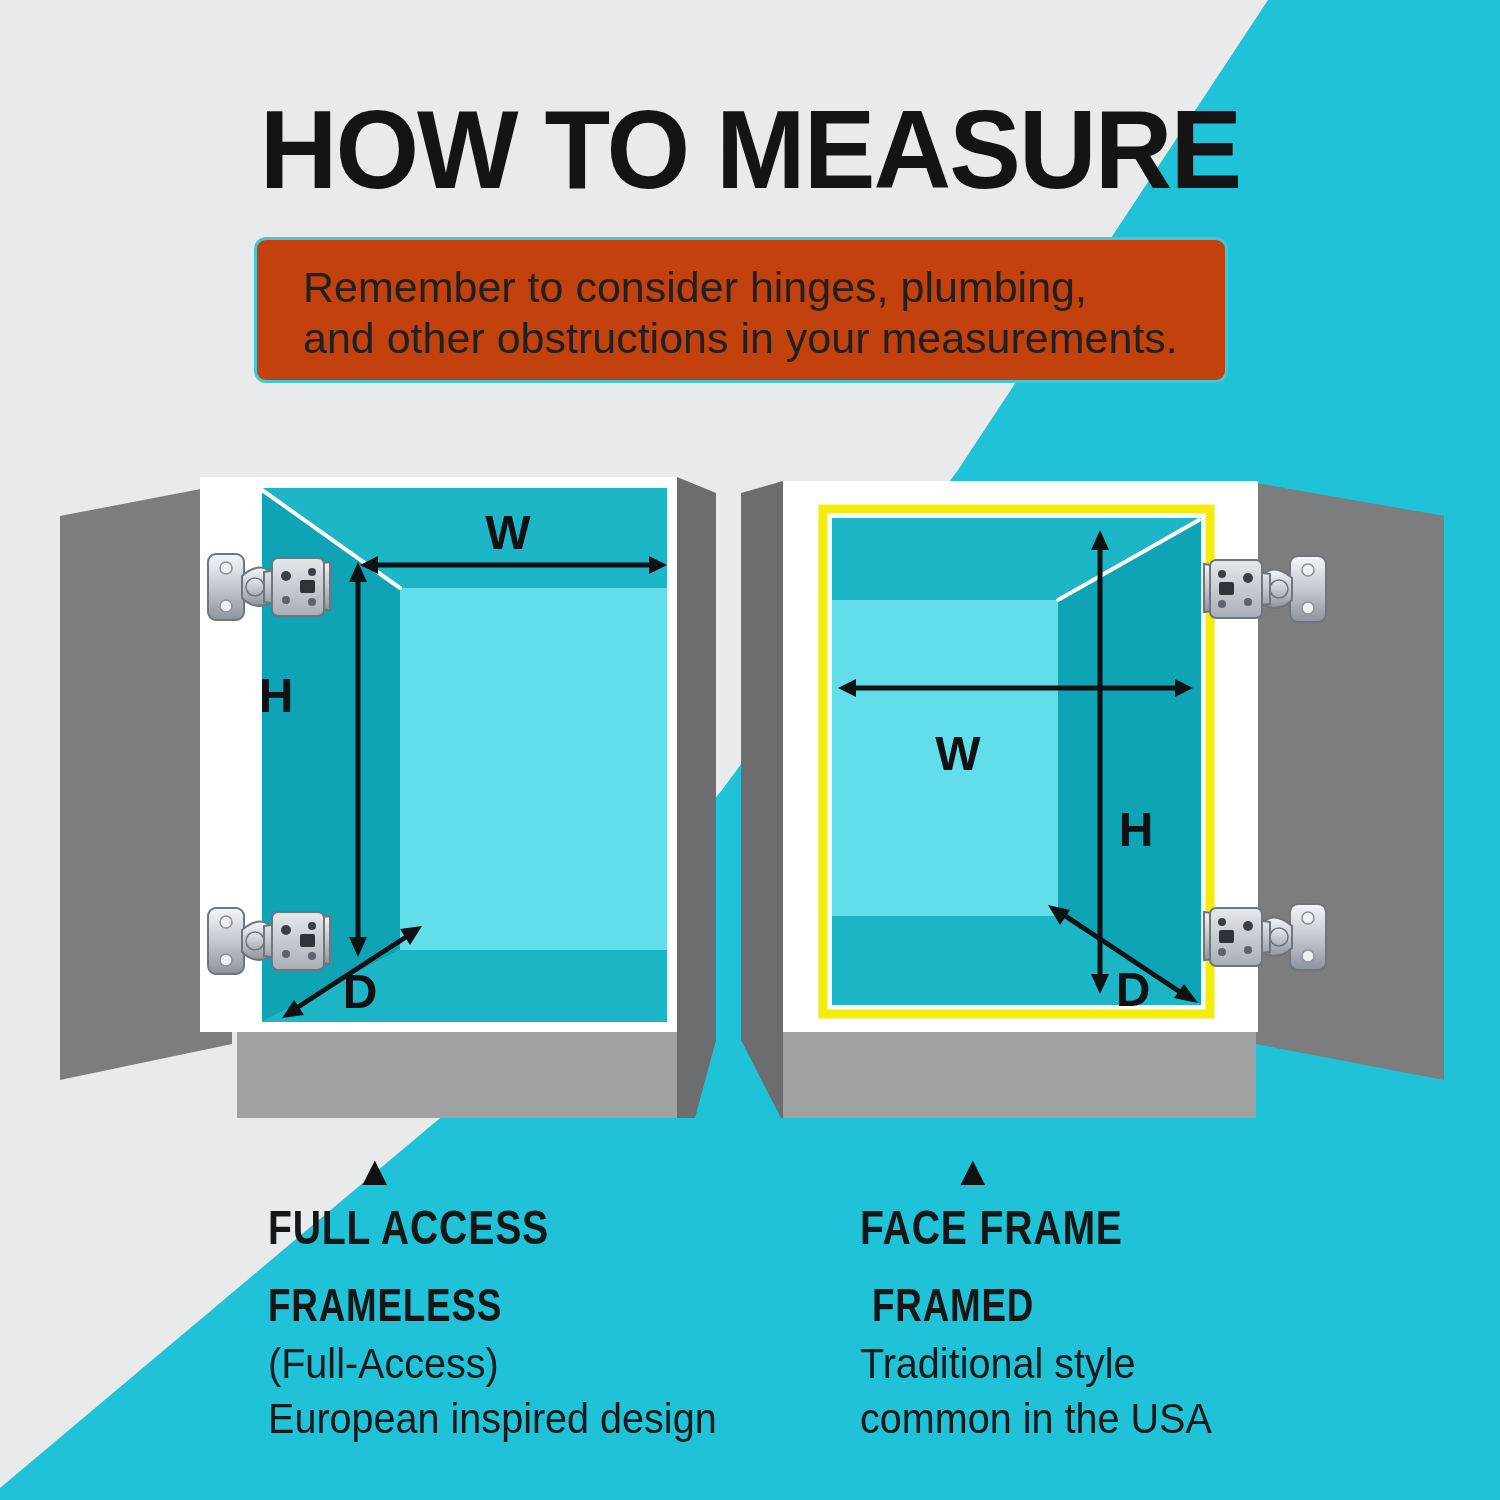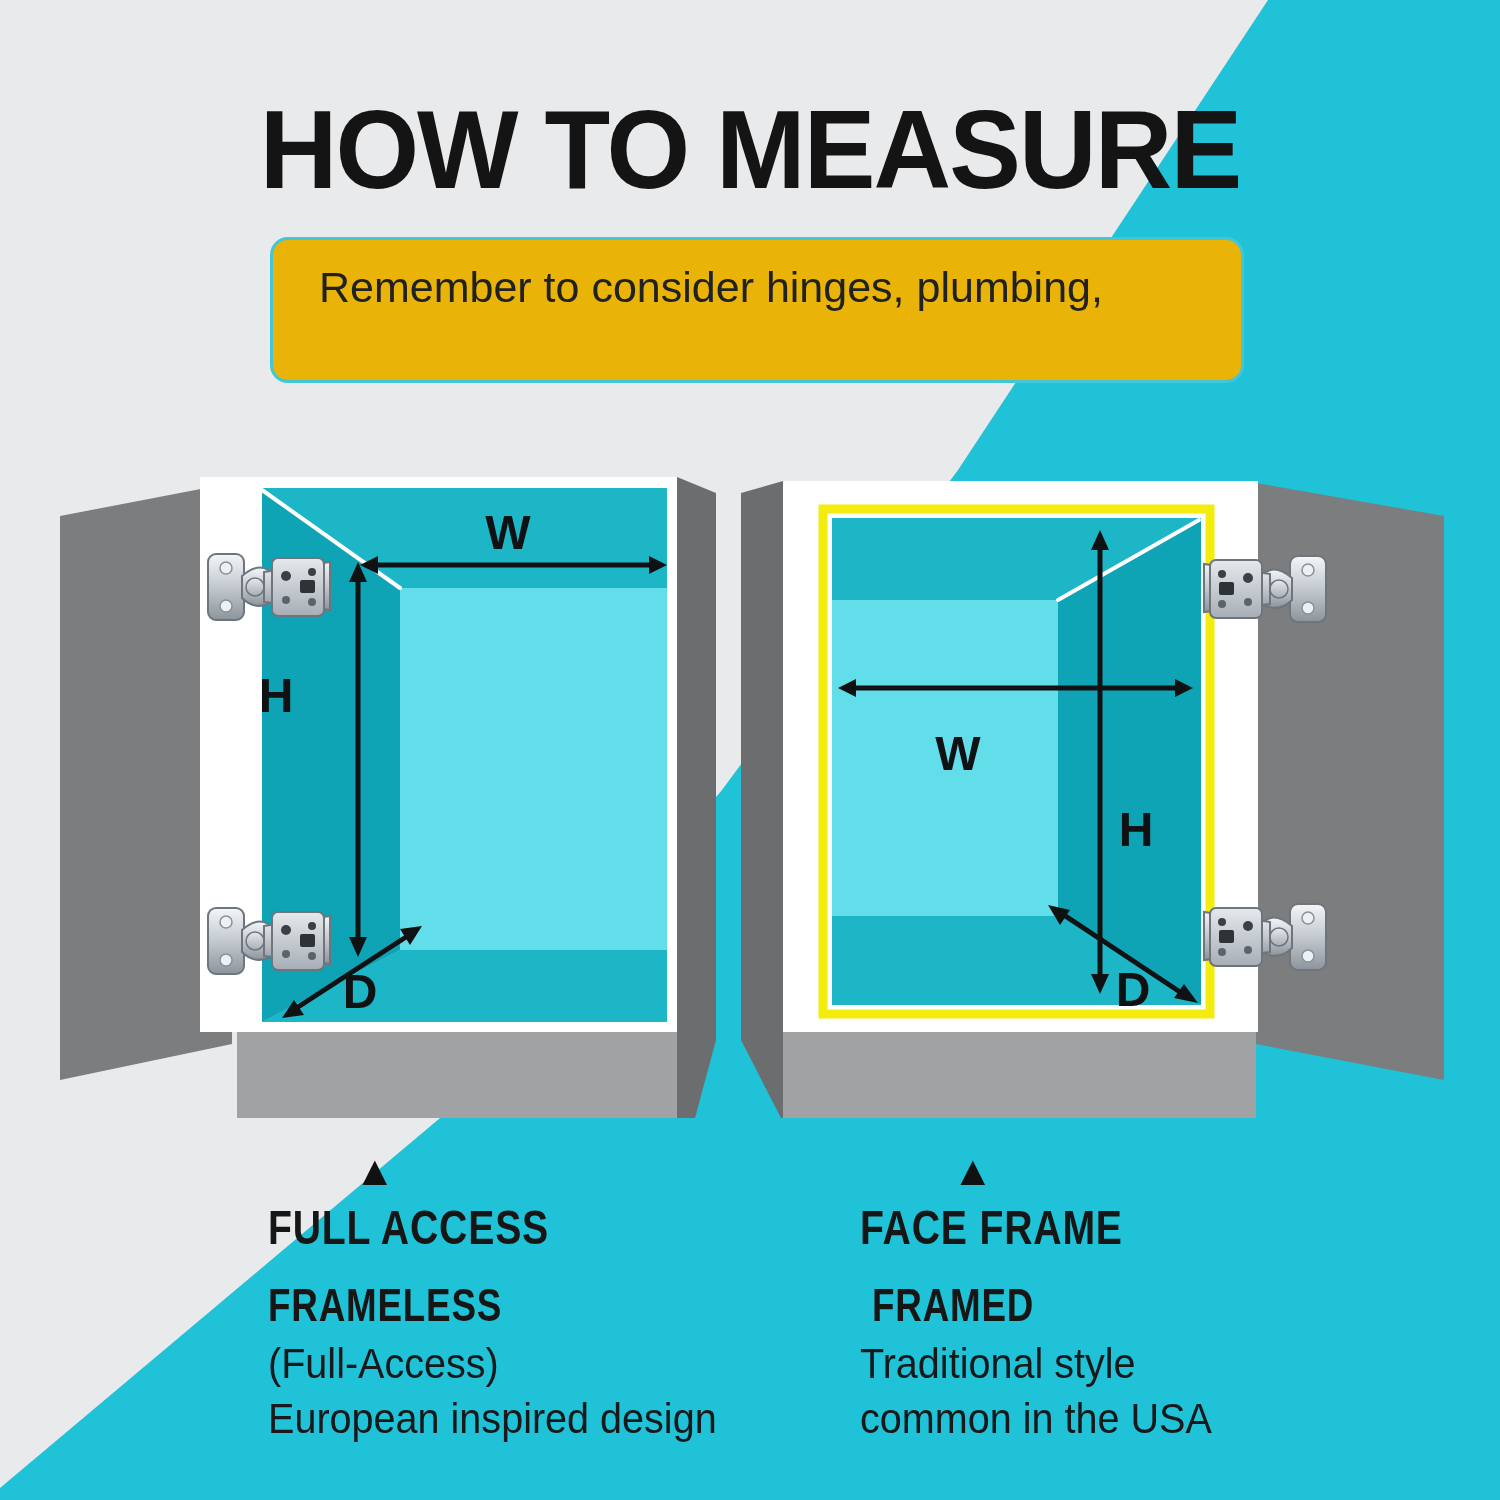--- a/index.html
+++ b/index.html
@@ -1,22 +1,22 @@
 <!DOCTYPE html>
 <html><head>
 <meta charset="utf-8">
 <style>
   html,body{margin:0;padding:0;}
   .page{position:relative;width:1500px;height:1500px;background:#e9eaec;overflow:hidden;
         font-family:"Liberation Sans",sans-serif;color:#161616;}
   .title{position:absolute;left:150px;top:94px;width:1200px;text-align:center;
          font-size:112px;font-weight:800;letter-spacing:-2px;line-height:1;
          transform:scaleX(.96);color:#141414;white-space:nowrap;}
-  .note-box{position:absolute;left:270px;top:237px;width:922px;height:96px;
-            background:#eab308;border:3px solid #41c7d8;border-radius:18px;
+  .note-box{position:absolute;left:254px;top:237px;width:922px;height:96px;
+            background:#c2410c;border:3px solid #41c7d8;border-radius:12px;
             padding:22px 0 22px 46px;}
   .note-line{font-size:43px;line-height:51px;color:#1f2123;letter-spacing:0;white-space:nowrap;}
   .scene{position:absolute;left:0;top:0;width:1500px;height:1500px;}
   .col{position:absolute;width:600px;}
   .col-left{left:268px;top:1148px;}
   .col-right{left:860px;top:1148px;}
   .marker{font-size:42px;line-height:46px;color:#111;}
   .col-left .marker{padding-left:86px;}
   .col-right .marker{padding-left:92px;}
   .heading{font-size:49px;font-weight:800;line-height:50px;margin-top:8px;
@@ -149,20 +149,21 @@
 
       <use href="#hinge" transform="translate(1326,548) scale(-1,1)"></use>
       <use href="#hinge" transform="translate(1326,896) scale(-1,1)"></use>
     </g>
   </svg>
 
   <div class="title">HOW TO MEASURE</div>
 
   <div class="note-box">
     <div class="note-line">Remember to consider hinges, plumbing,</div>
+    <div class="note-line">and other obstructions in your measurements.</div>
   </div>
 
   <div class="col col-left">
     <div class="marker">▲</div>
     <div class="heading">FULL ACCESS</div>
     <div class="style-name">FRAMELESS</div>
     <div class="detail">(Full-Access)</div>
     <div class="detail" style="margin-top:0;">European inspired design</div>
   </div>
 

